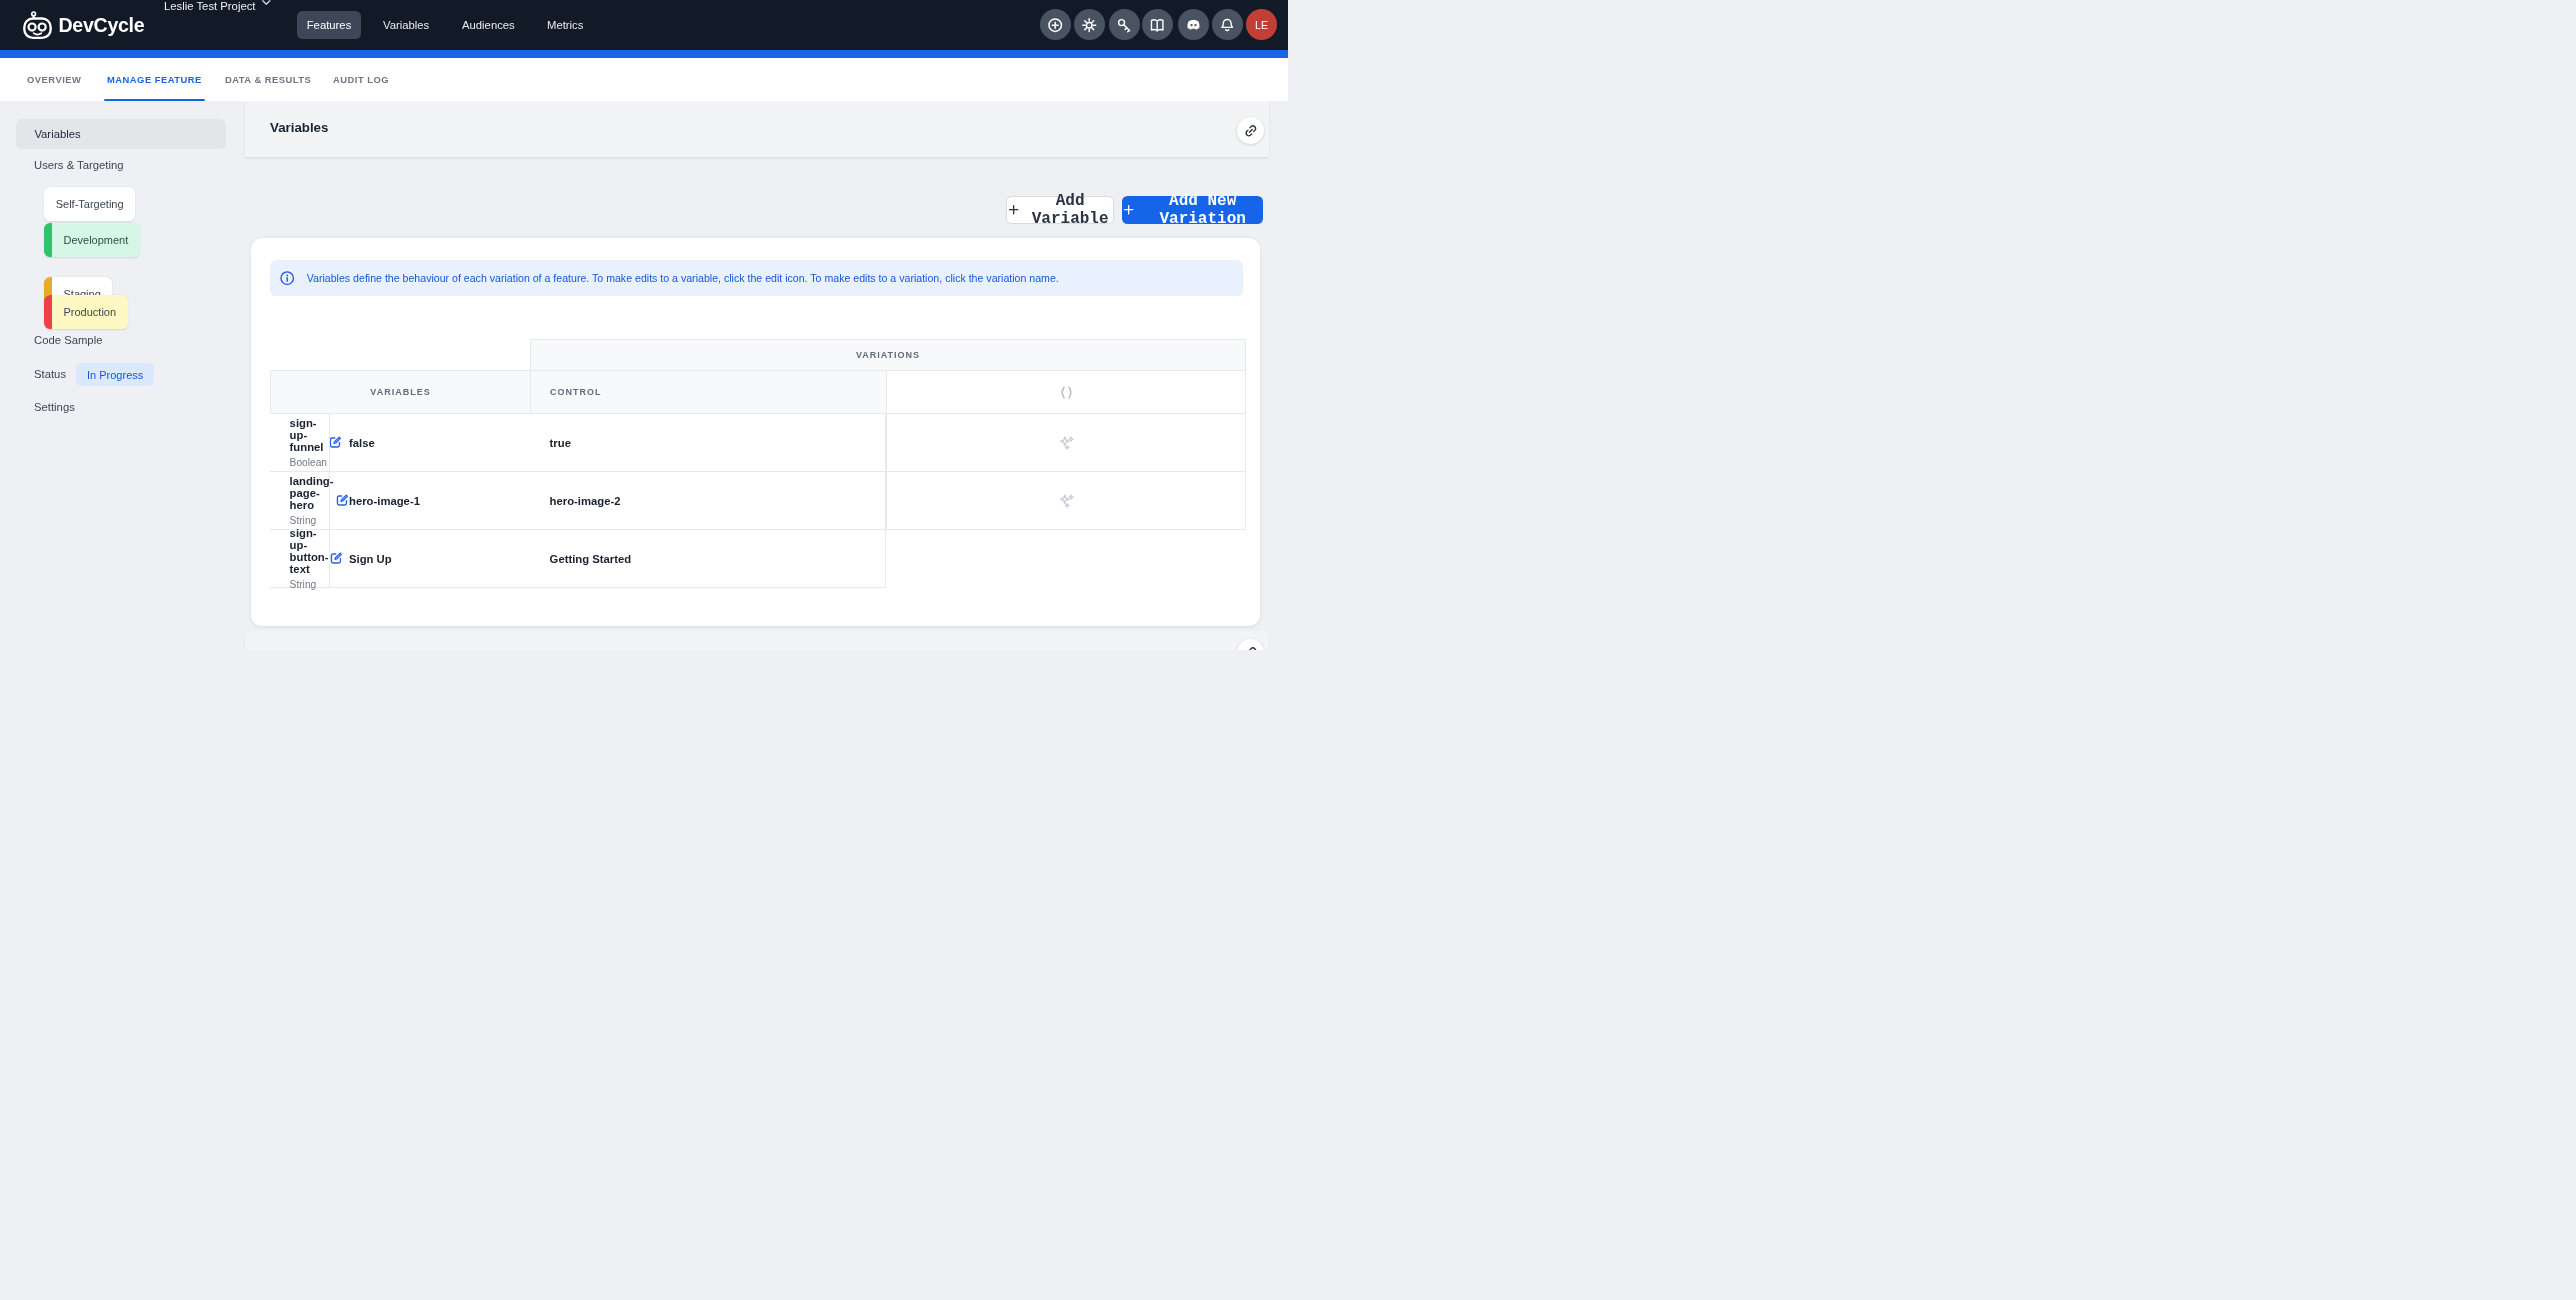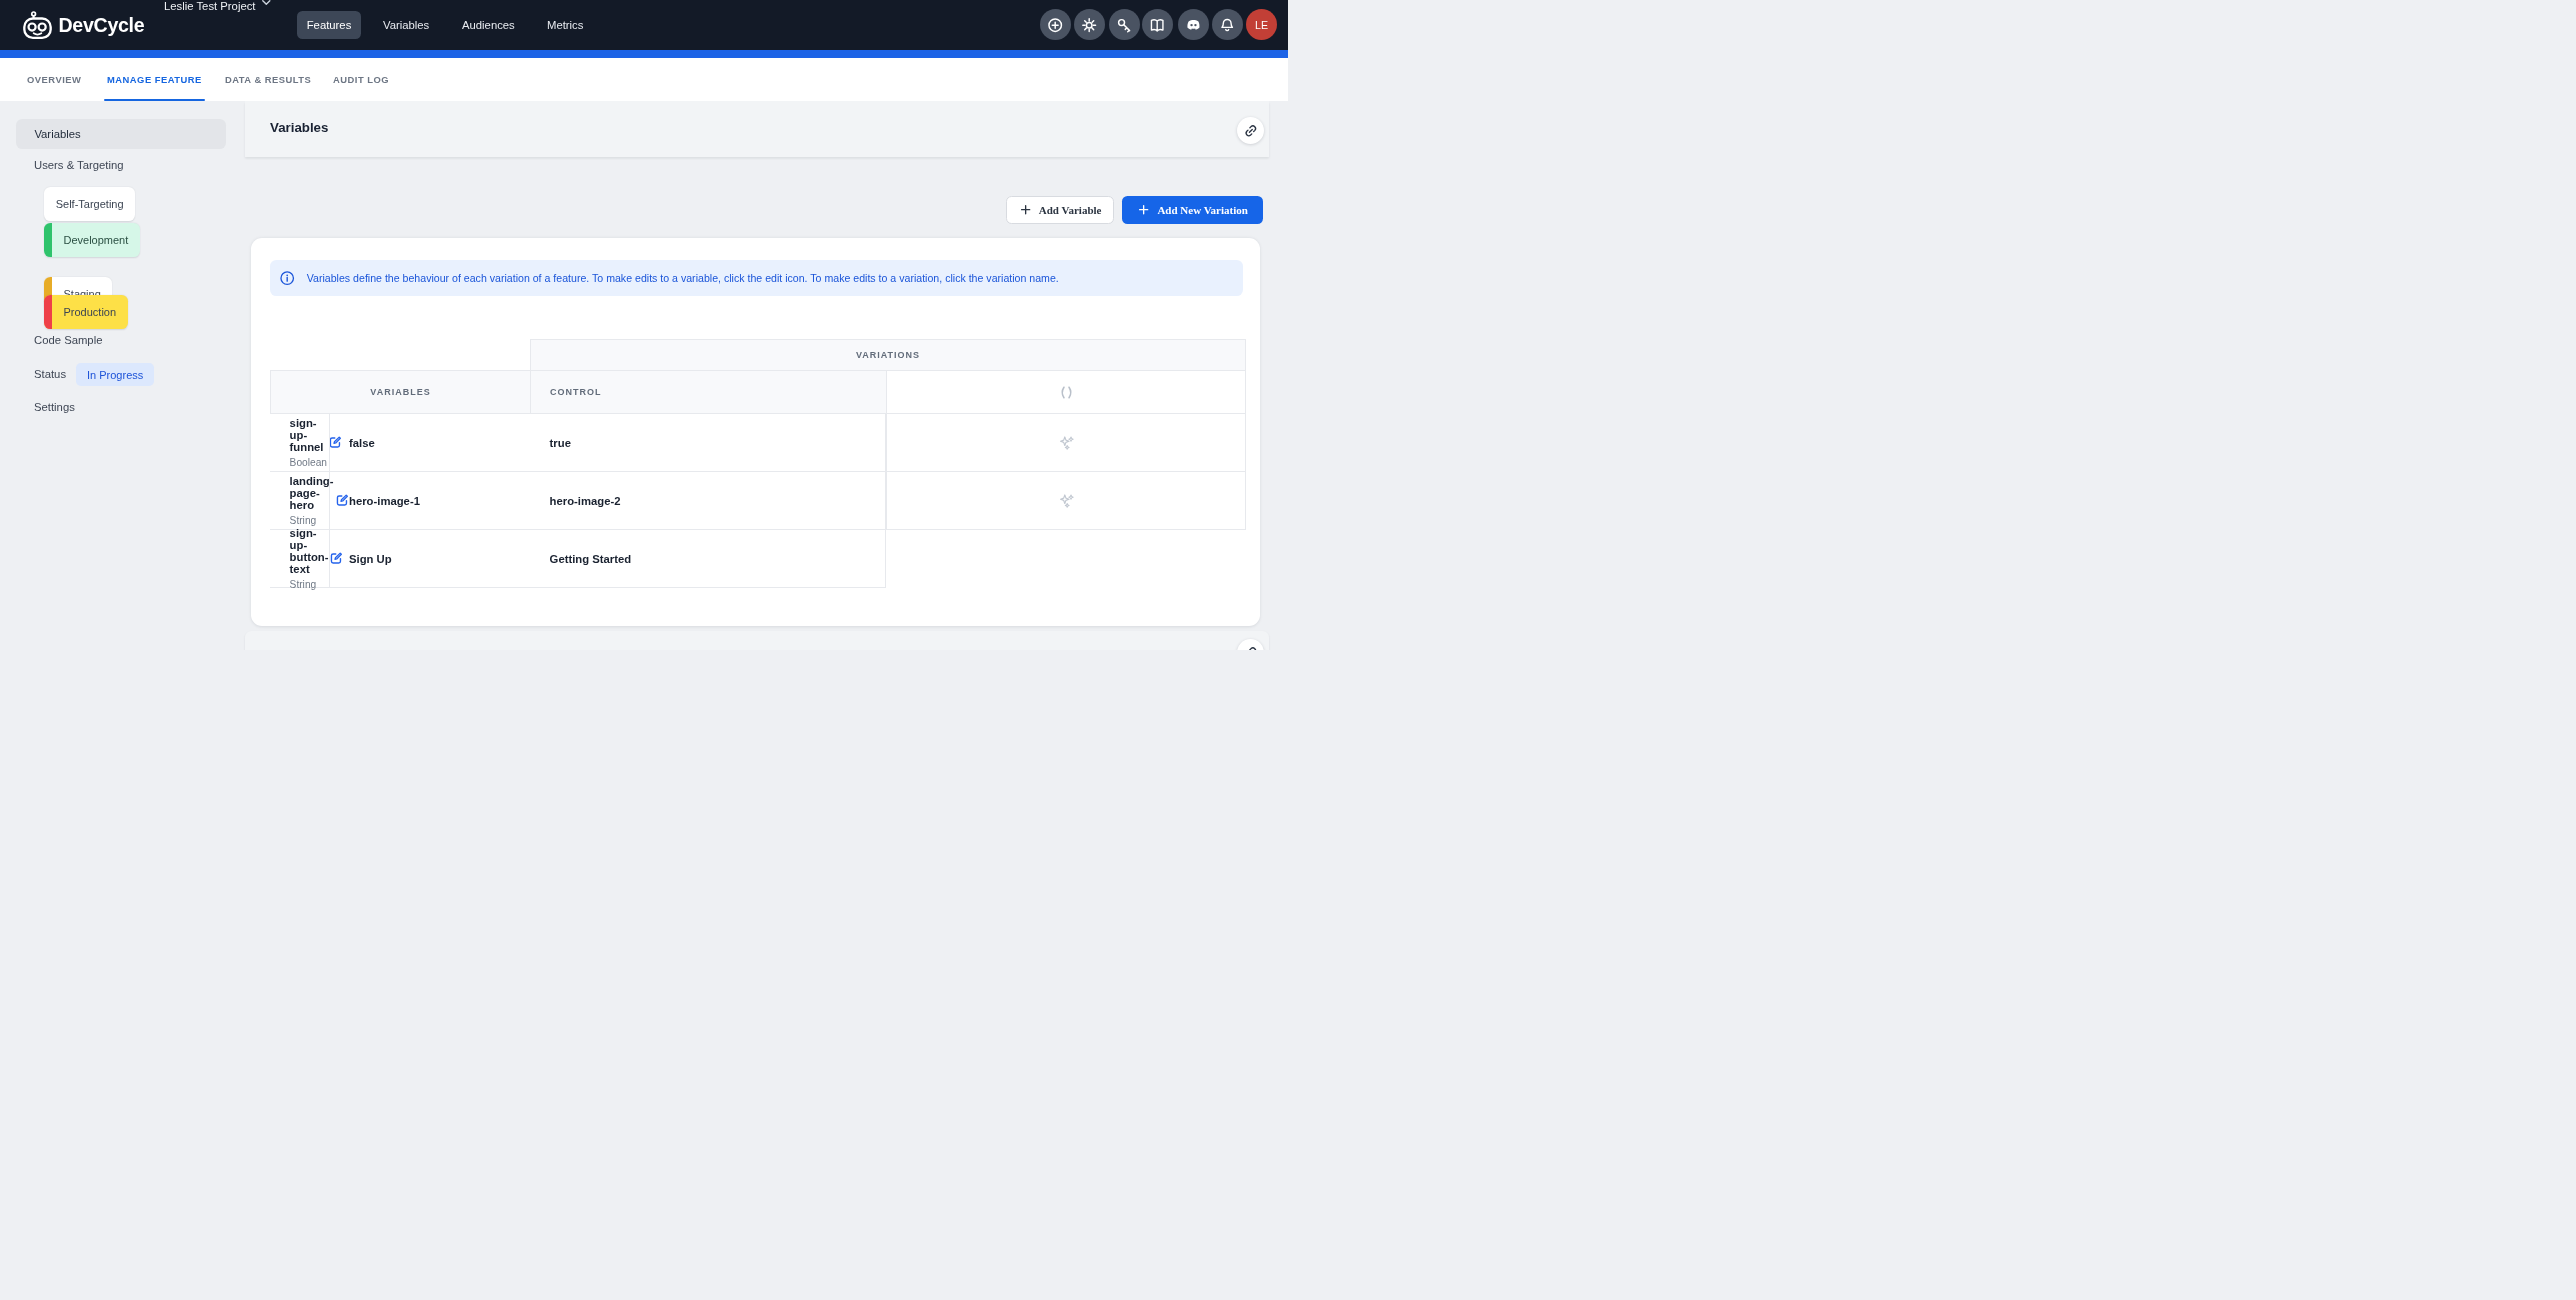--- a/index.html
+++ b/index.html
@@ -32,21 +32,21 @@
   .env-pill { position:absolute; left:44px; height:34px; border-radius:6.3px; display:inline-flex; align-items:center; overflow:hidden; background:#fff; box-shadow:0 0.8px 1.6px rgba(18,26,42,.12); cursor:pointer; }
   .env-bar { width:7.8px; align-self:stretch; flex:none; }
   .env-label { padding:0 11.7px; font-size:11px; }
   .status-badge { position:absolute; left:76px; top:363px; height:23px; padding:0 11px; background:#dce8fd; border-radius:4.7px; display:inline-flex; align-items:center; color:#1d53d8; font-size:11px; cursor:pointer; }
 
   
   .section-head { position:absolute; left:245px; top:101px; width:1024px; height:56px; background:#f2f4f6; box-shadow:0 1.6px 2.3px rgba(20,28,45,.09); }
   .section-title { position:absolute; left:25px; top:19px; font-size:13.3px; font-weight:700; color:#1a2233; }
   .link-circle { position:absolute; width:27px; height:27px; border-radius:50%; background:#ffffff; box-shadow:0 0.8px 3.1px rgba(20,28,45,.18); display:flex; align-items:center; justify-content:center; cursor:pointer; border:none; }
 
-  .btn { font-family:Liberation Serif, serif; height:28px; border-radius:5.5px; font-size:11px; font-weight:600; display:flex; align-items:center; justify-content:center; gap:7px; cursor:pointer; }
+  .btn { font-family:Liberation Mono, monospace; height:28px; border-radius:5.5px; font-size:16px; font-weight:600; display:flex; align-items:center; justify-content:center; gap:7px; cursor:pointer; }
   .btn-secondary { position:absolute; left:1006px; top:196px; width:108px; background:#ffffff; border:0.8px solid #d8dbe0; color:#2b3441; }
   .btn-primary { position:absolute; left:1122px; top:196px; width:141px; background:#1665e8; border:none; color:#ffffff; }
 
   .card { position:absolute; left:251px; top:238px; width:1009px; height:388px; background:#ffffff; border-radius:11px; box-shadow:0 0.8px 3.1px rgba(20,28,45,.10); }
   .banner { position:absolute; left:19px; top:22px; width:973px; height:36px; background:#e9f1fe; border-radius:6.3px; display:flex; align-items:center; gap:11px; padding-left:9.4px; }
   .banner-text { color:#1b55d9; font-size:10.6px; font-weight:500; }
 
   
   .vtable { position:absolute; left:19px; top:101px; width:976px; display:grid; grid-template-columns:59px 201px 356px 360px; grid-template-rows:32px 43px 58px 58px 58px; }
   .cell { display:flex; align-items:center; }
@@ -194,21 +194,21 @@
     <span class="env-label" style="color: rgb(60, 69, 83);">Self-Targeting</span>
   </div>
   <div class="env-pill" style="top: 223px; background: rgb(214, 247, 232);">
     <span class="env-bar" style="background: rgb(47, 195, 108);"></span>
     <span class="env-label" style="color: rgb(43, 80, 67);">Development</span>
   </div>
   <div class="env-pill" style="top: 277px; background: rgb(255, 255, 255);">
     <span class="env-bar" style="background: rgb(231, 172, 39);"></span>
     <span class="env-label" style="color: rgb(60, 69, 83);">Staging</span>
   </div>
-  <div class="env-pill" style="top: 295px; background: #fde047;">
+  <div class="env-pill" style="top: 295px; background: #fef9c3;">
     <span class="env-bar" style="background: rgb(238, 64, 73);"></span>
     <span class="env-label" style="color: rgb(60, 69, 83);">Production</span>
   </div>
 
   <div class="side-item" style="left:34px; top:334px">Code Sample</div>
   <div class="side-item" style="left:34px; top:368px">Status</div>
   <div class="status-badge">
     <span>In Progress</span>
   </div>
   <div class="side-item" style="left:34px; top:401px">Settings</div>

